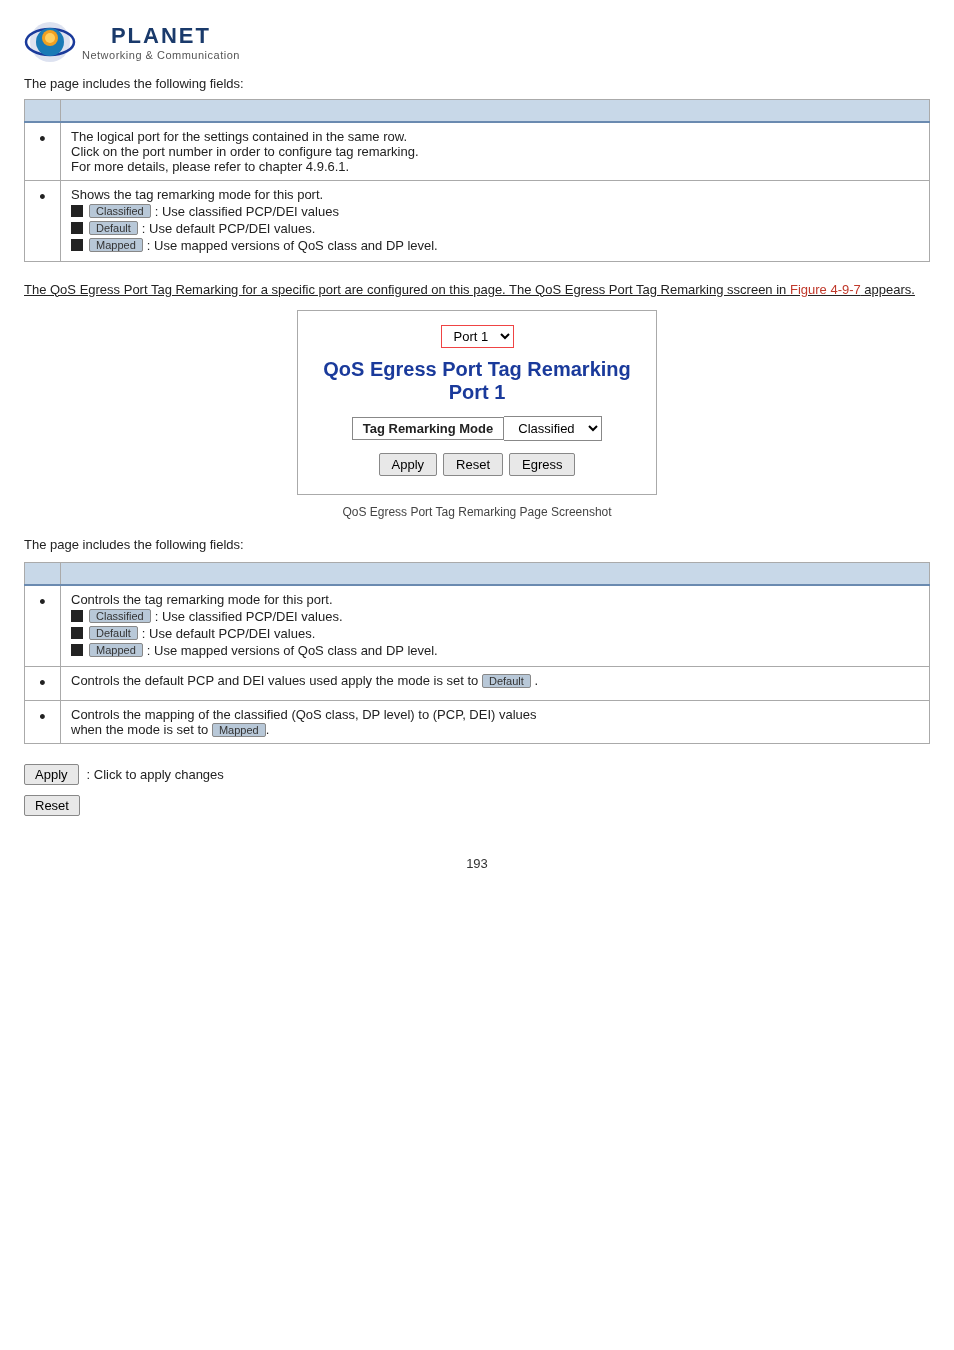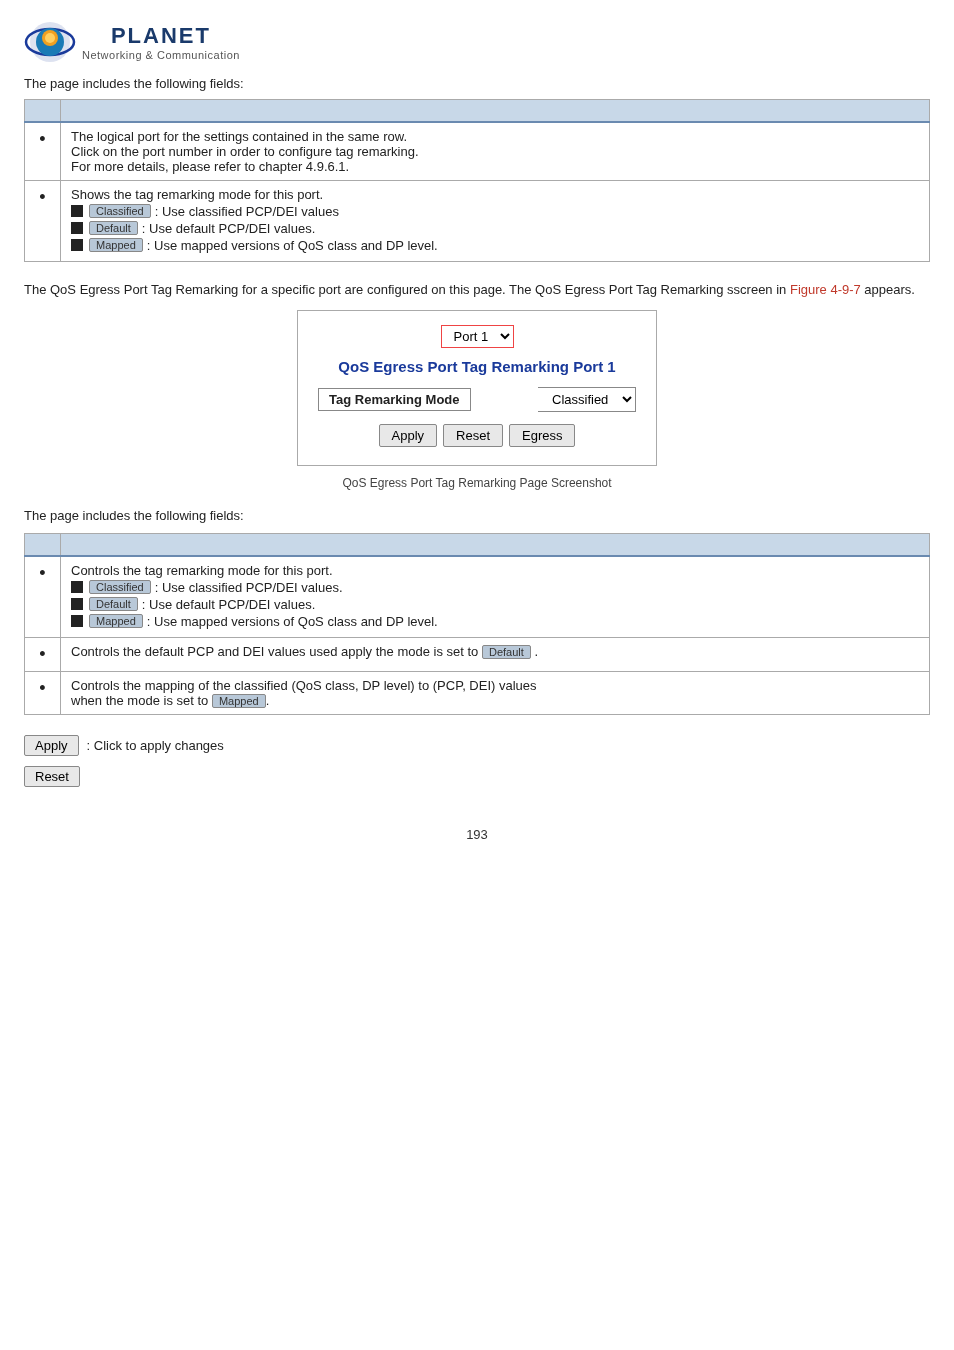--- a/index.html
+++ b/index.html
@@ -83,20 +83,21 @@
       border-radius: 2px;
       padding: 0 6px;
       font-size: 11px;
       margin-right: 4px;
       color: #333;
     }
     .paragraph {
       margin: 14px 0 10px 0;
       font-size: 13px;
       line-height: 1.6;
+      text-decoration: underline;
     }
     .link-text {
       color: #c0392b;
       text-decoration: none;
     }
     .screenshot-box {
       border: 1px solid #aaa;
       margin: 10px auto;
       width: 360px;
       padding: 14px 20px 18px 20px;
@@ -108,28 +109,28 @@
       margin-bottom: 10px;
     }
     .port-select {
       border: 1px solid #ef4444;
       padding: 2px 8px;
       font-size: 13px;
       background: #fff;
     }
     .page-title-qos {
       text-align: center;
-      font-size: 15px;
+      font-size: 20px;
       font-weight: bold;
       color: #1a3a9b;
       margin-bottom: 12px;
     }
     .tag-remark-row {
       display: flex;
-      justify-content: space-between;
+      justify-content: center;
       align-items: center;
       margin-bottom: 12px;
       gap: 0;
     }
     .tag-label-box {
       border: 1px solid #888;
       padding: 3px 10px;
       font-size: 13px;
       font-weight: bold;
       background: #fff;

